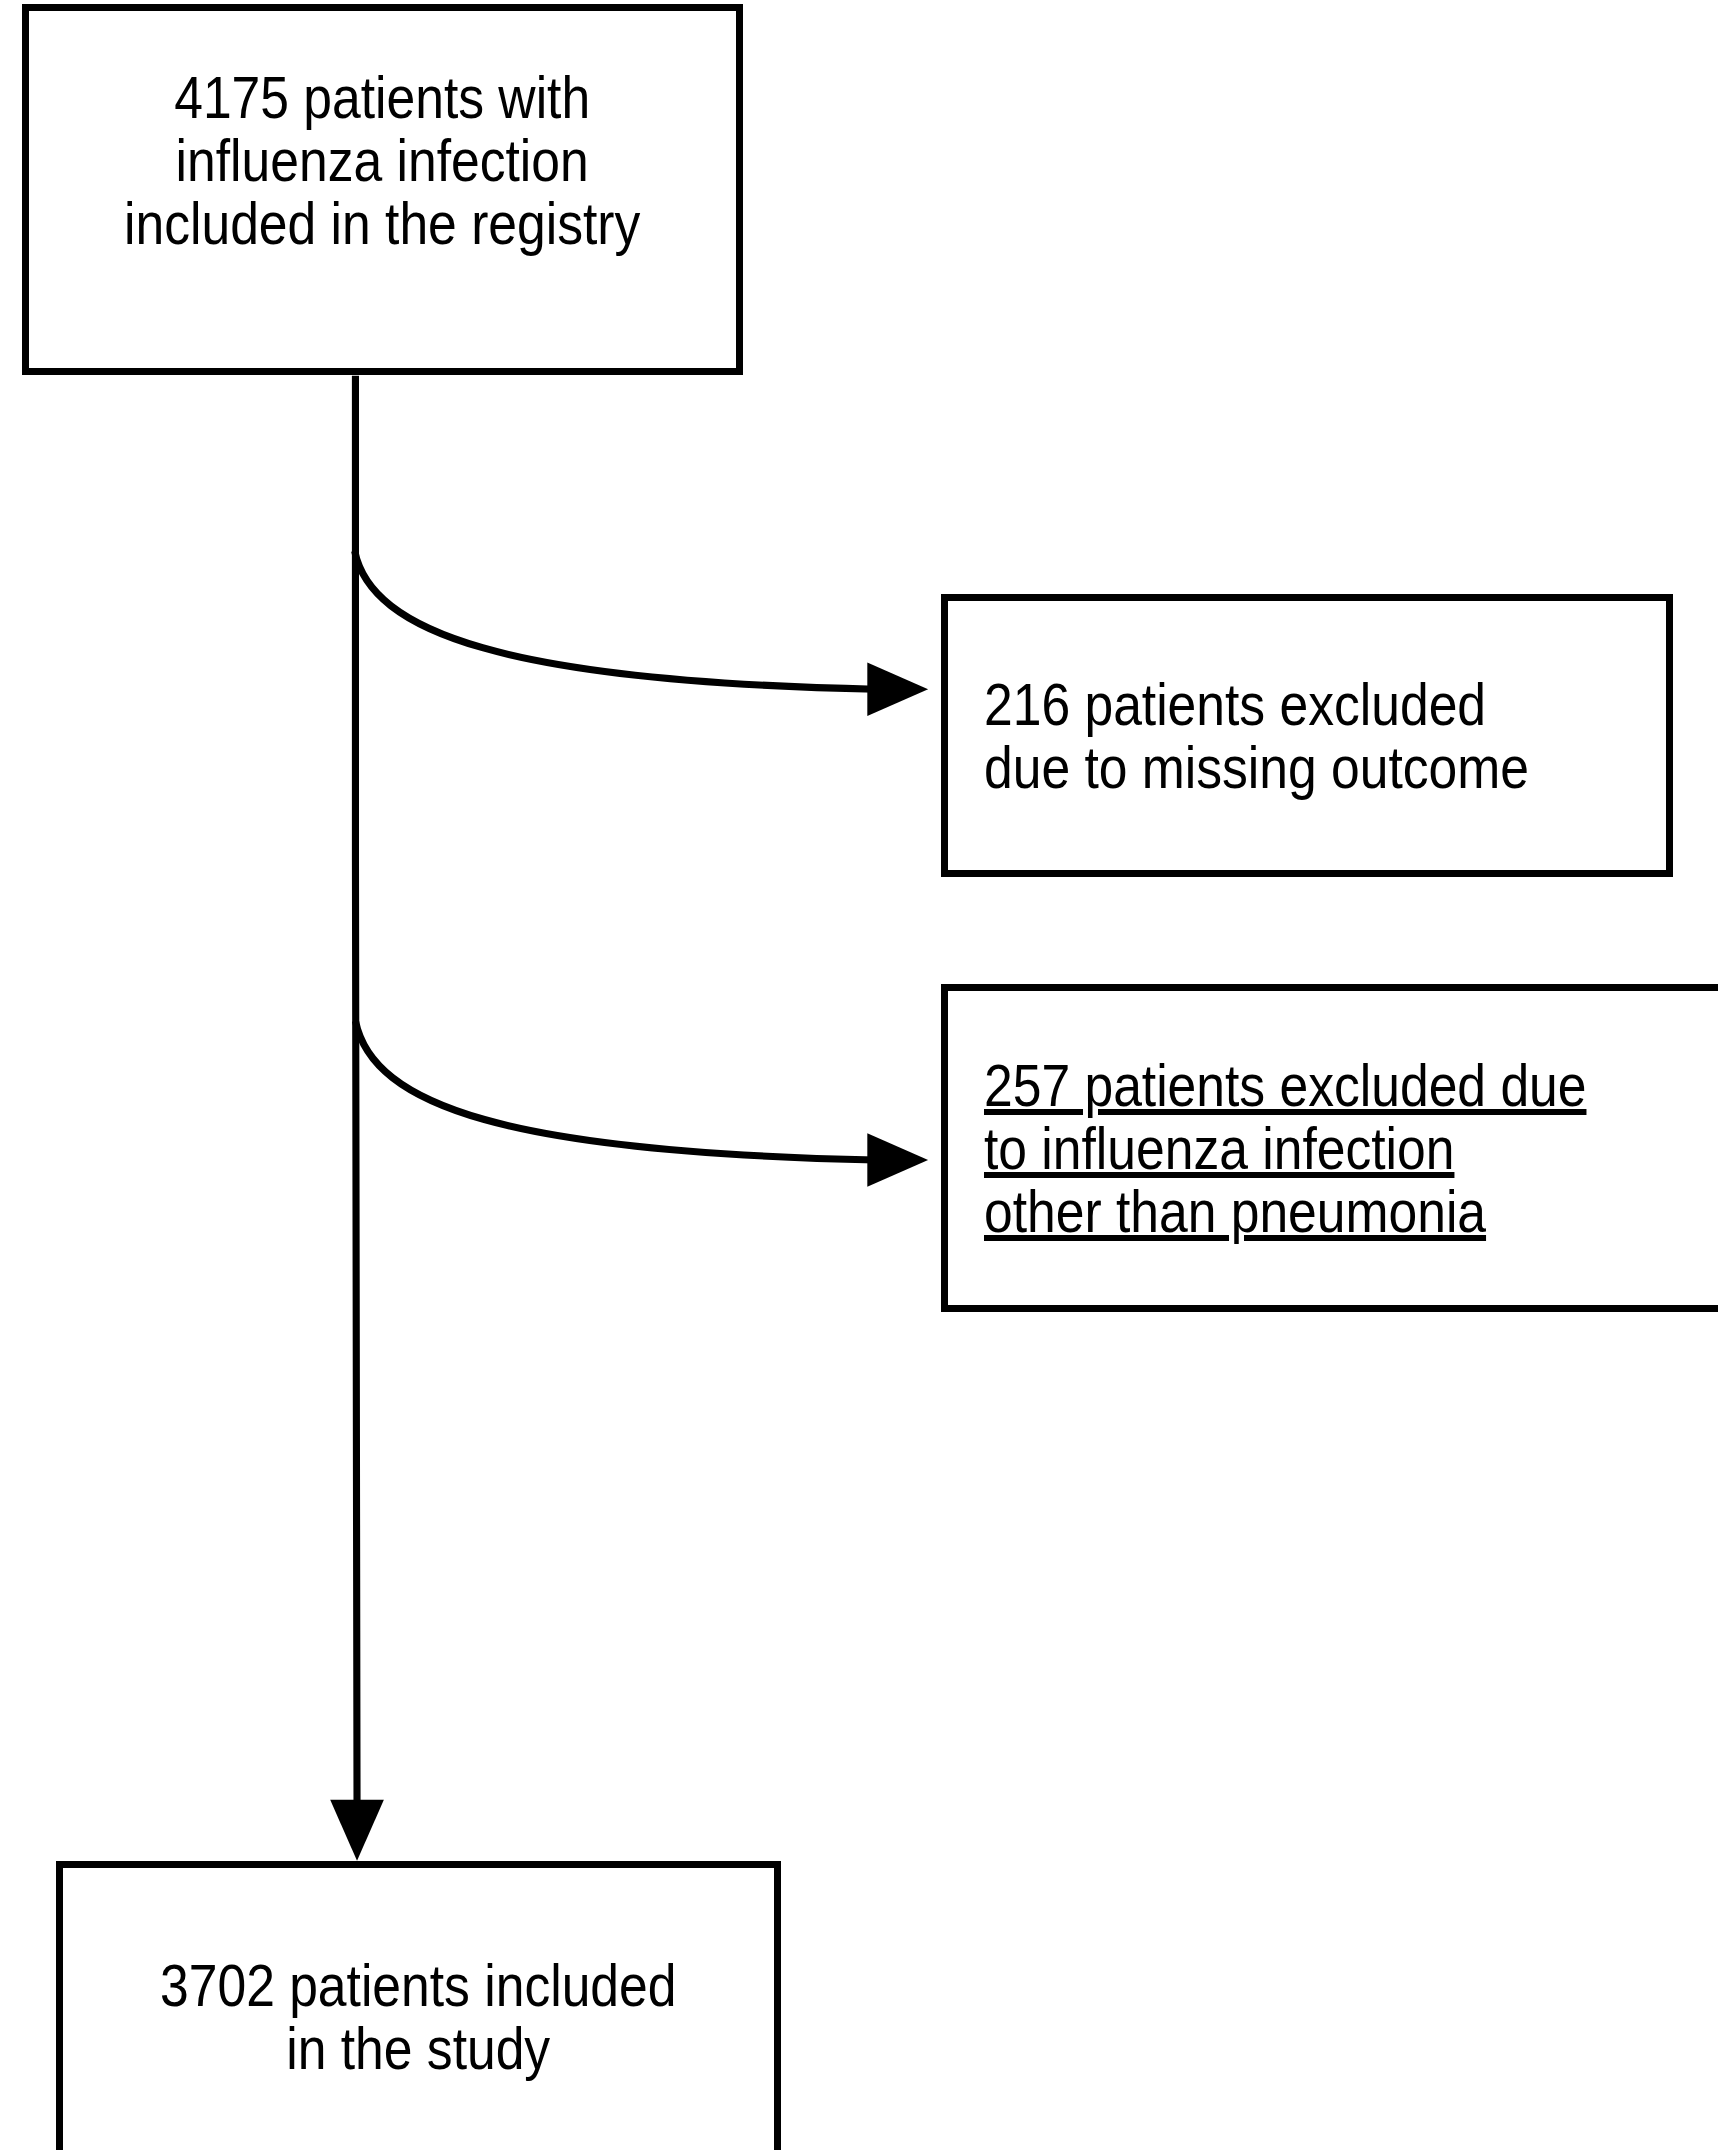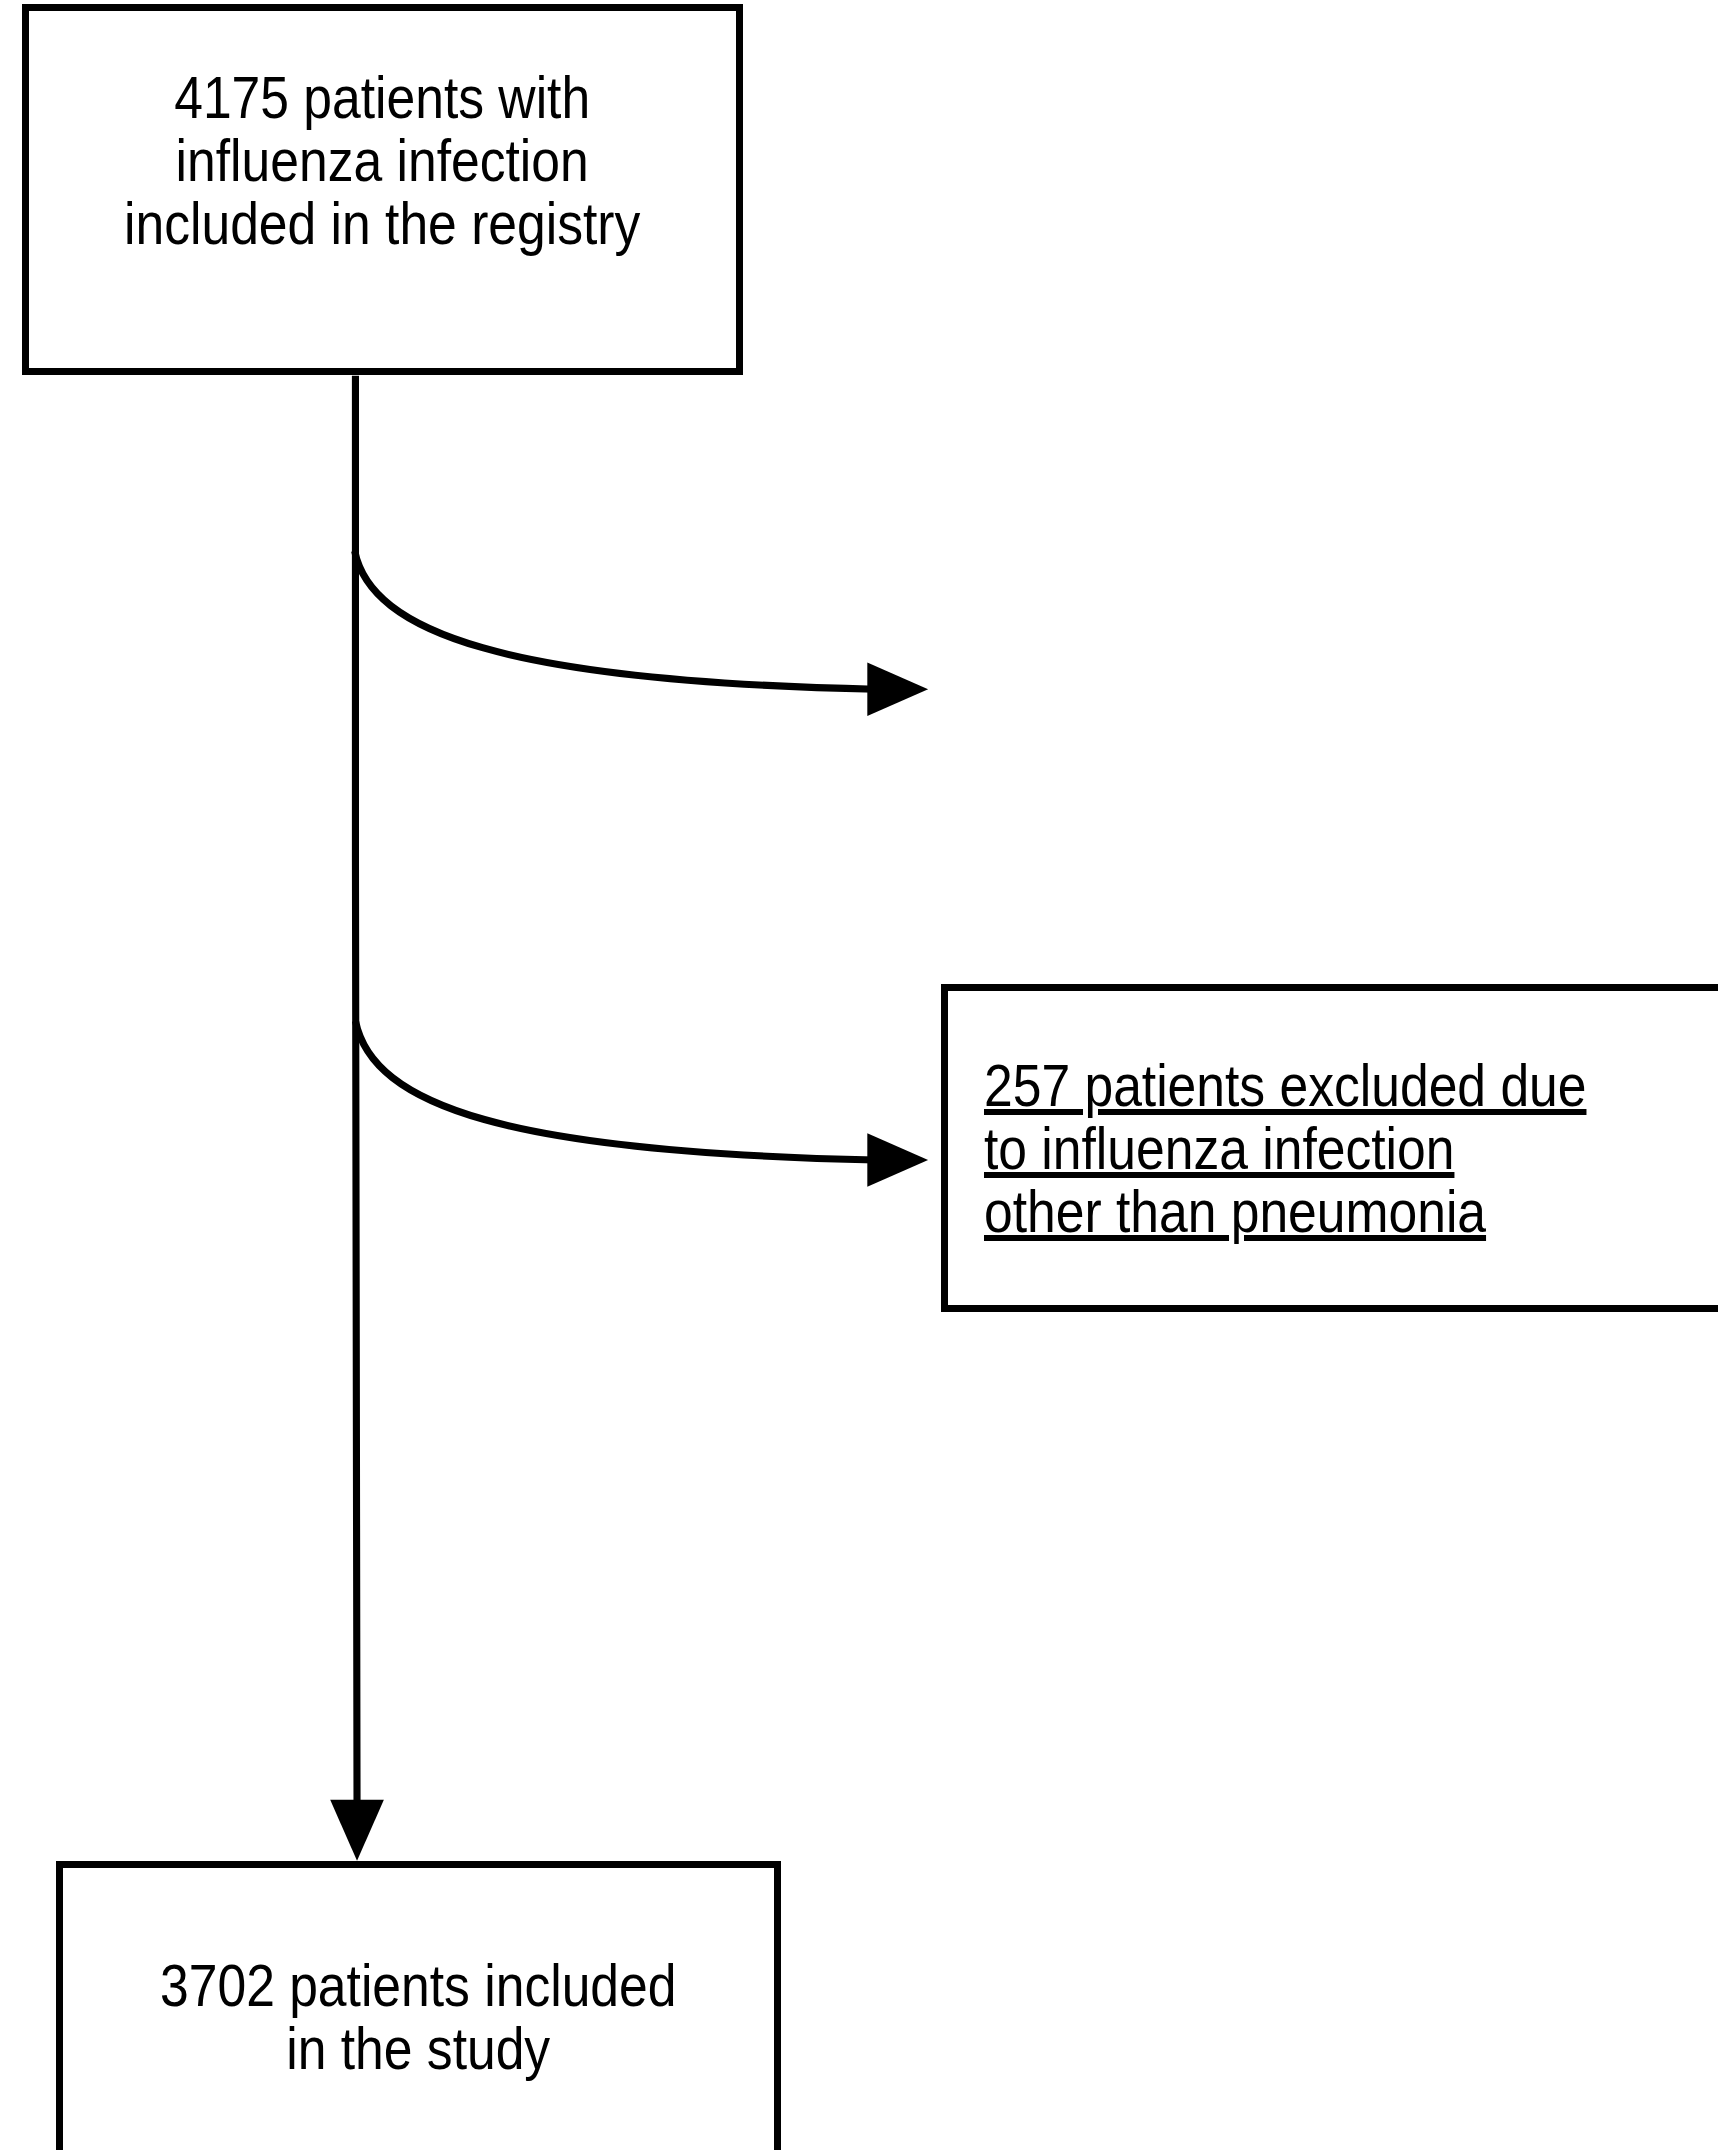--- a/index.html
+++ b/index.html
@@ -106,20 +106,26 @@
   </svg>
 
   <div class="node-box" id="node-source">
     <div class="node-text">
       <span class="line">4175 patients with</span>
       <span class="line">influenza infection</span>
       <span class="line">included in the registry</span>
     </div>
   </div>
 
+  <div class="node-box" id="node-excluded-1">
+    <div class="node-text">
+      <span class="line">216 patients excluded</span>
+      <span class="line">due to missing outcome</span>
+    </div>
+  </div>
 
   <div class="node-box" id="node-excluded-2">
     <div class="node-text">
       <span class="line">257 patients excluded due</span>
       <span class="line">to influenza infection</span>
       <span class="line">other than pneumonia</span>
     </div>
   </div>
 
   <div class="node-box" id="node-included">

